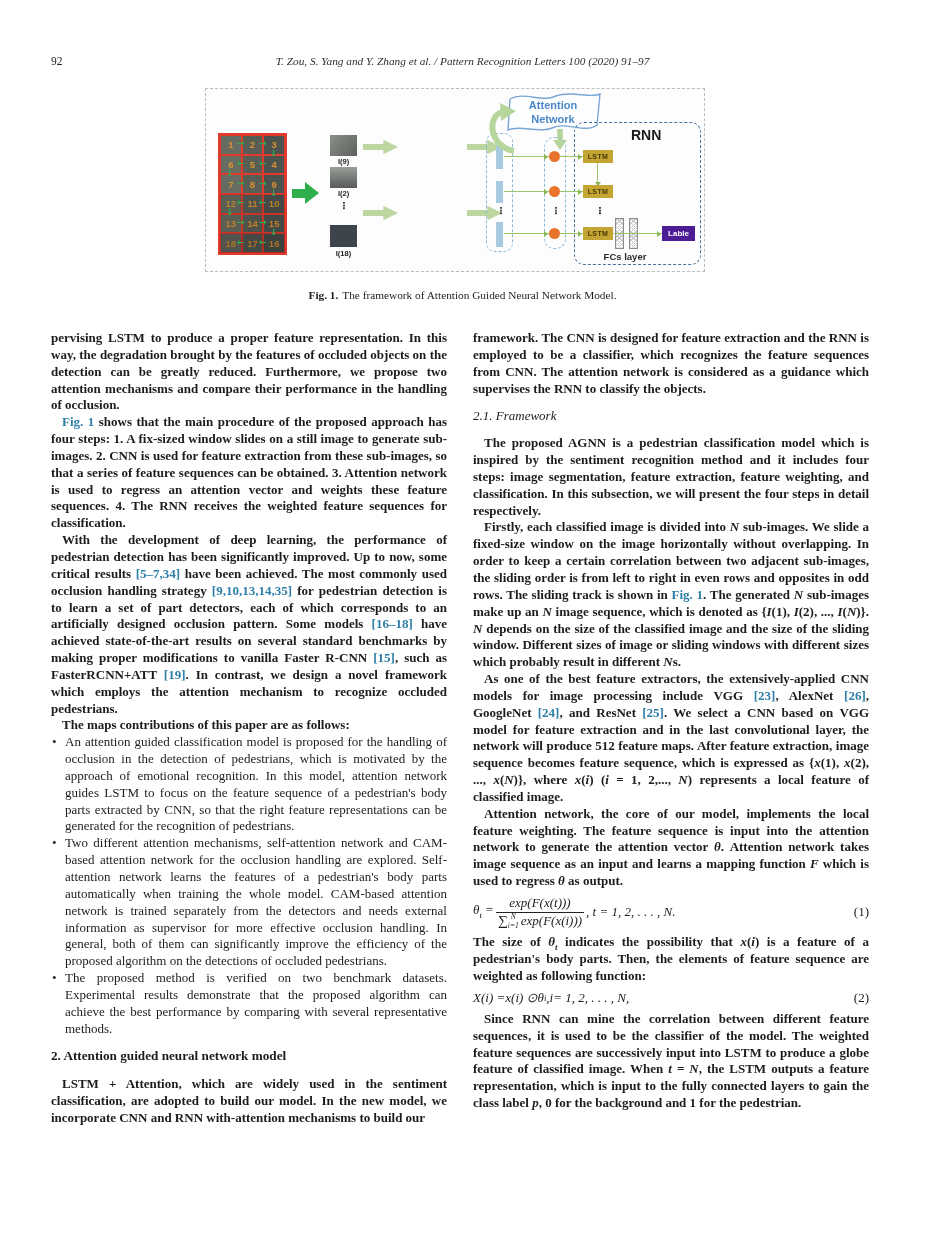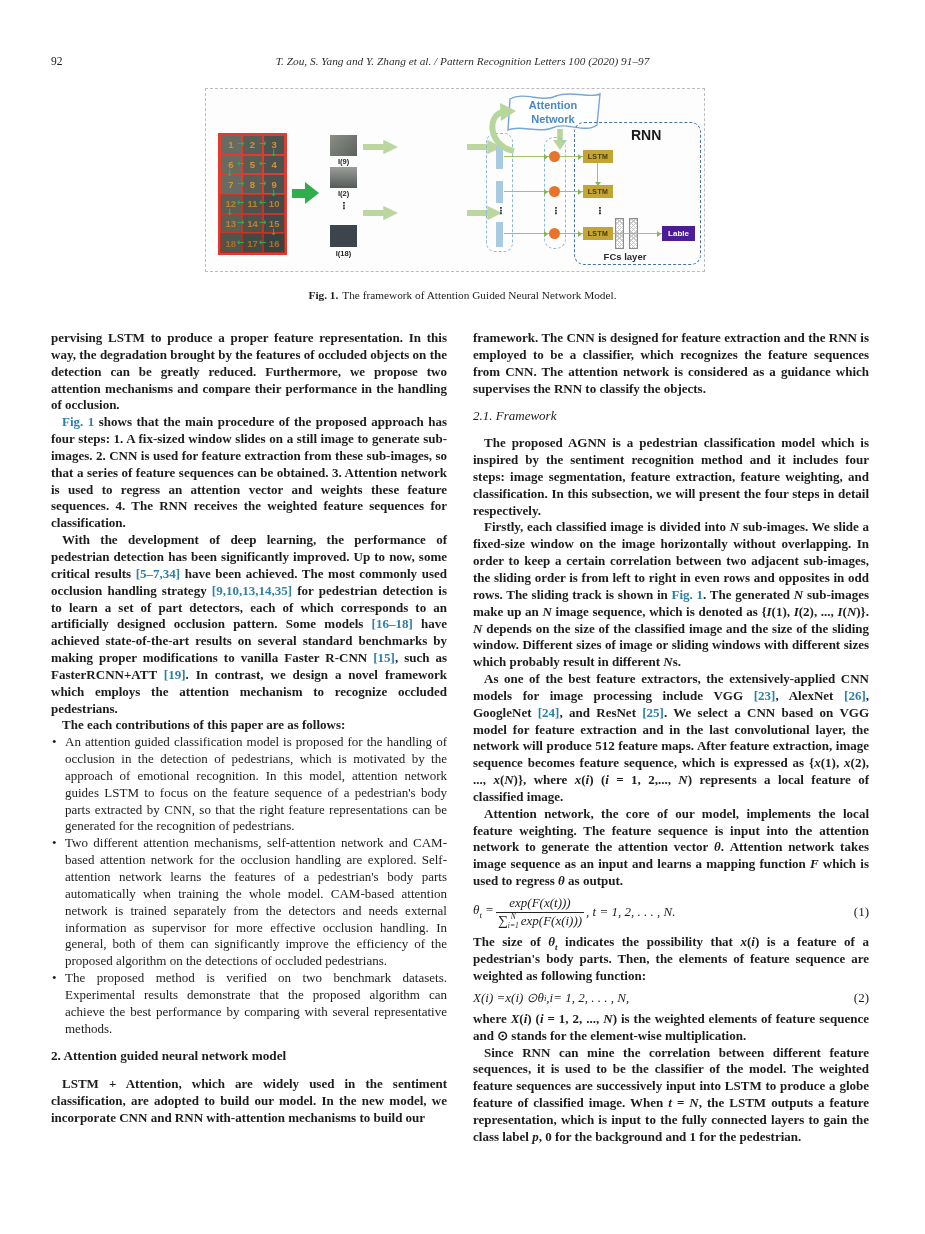--- a/index.html
+++ b/index.html
@@ -219,21 +219,21 @@
 </div>
 
 <div class="fig-caption">
   <span class="cb">Fig. 1.</span><span>The framework of Attention Guided Neural Network Model.</span>
 </div>
 
 <div class="col col-left">
   <p class="para"><span class="seg-p">pervising LSTM to produce a proper feature representation. In this way, the degradation brought by the features of occluded objects on the detection can be greatly reduced. Furthermore, we propose two attention mechanisms and compare their performance in the handling of occlusion.</span></p>
   <p class="para ind"><span class="seg-l">Fig. 1</span><span class="seg-p"> shows that the main procedure of the proposed approach has four steps: 1. A fix-sized window slides on a still image to generate sub-images. 2. CNN is used for feature extraction from these sub-images, so that a series of feature sequences can be obtained. 3. Attention network is used to regress an attention vector and weights these feature sequences. 4. The RNN receives the weighted feature sequences for classification.</span></p>
   <p class="para ind"><span class="seg-p">With the development of deep learning, the performance of pedestrian detection has been significantly improved. Up to now, some critical results </span><span class="seg-l">[5–7,34]</span><span class="seg-p"> have been achieved. The most commonly used occlusion handling strategy </span><span class="seg-l">[9,10,13,14,35]</span><span class="seg-p"> for pedestrian detection is to learn a set of part detectors, each of which corresponds to an artificially designed occlusion pattern. Some models </span><span class="seg-l">[16–18]</span><span class="seg-p"> have achieved state-of-the-art results on several standard benchmarks by making proper modifications to vanilla Faster R-CNN </span><span class="seg-l">[15]</span><span class="seg-p">, such as FasterRCNN+ATT </span><span class="seg-l">[19]</span><span class="seg-p">. In contrast, we design a novel framework which employs the attention mechanism to recognize occluded pedestrians.</span></p>
-  <p class="para ind"><span class="seg-p">The each contributions of this paper are as follows:</span></p>
+  <p class="para ind"><span class="seg-p">The maps contributions of this paper are as follows:</span></p>
   <ul class="contrib">
     <li>
         <span class="dot">•</span>
         <span class="li-text">An attention guided classification model is proposed for the handling of occlusion in the detection of pedestrians, which is motivated by the approach of emotional recognition. In this model, attention network guides LSTM to focus on the feature sequence of a pedestrian's body parts extracted by CNN, so that the right feature representations can be generated for the recognition of pedestrians.</span>
       </li>
     <li>
         <span class="dot">•</span>
         <span class="li-text">Two different attention mechanisms, self-attention network and CAM-based attention network for the occlusion handling are explored. Self-attention network learns the features of a pedestrian's body parts automatically when training the whole model. CAM-based attention network is trained separately from the detectors and needs external information as supervisor for more effective occlusion handling. In general, both of them can significantly improve the efficiency of the proposed algorithm on the detections of occluded pedestrians.</span>
       </li>
     <li>
@@ -278,15 +278,14 @@
         <span class="seg-i">i</span>
         <span class="seg-p">) ⊙ </span>
         <span class="seg-i">θ</span>
         <span class="seg-sub">i</span>
         <span class="seg-p">, </span>
         <span class="seg-i">i</span>
         <span class="seg-p"> = 1, 2, . . . , N,</span>
       </span>
     <span class="eq-num">(2)</span>
   </div>
-  <p class="para"><span class="seg-p">where </span><span class="seg-i">X</span><span class="seg-p">(</span><span class="seg-i">i</span><span class="seg-p">) (</span><span class="seg-i">i</span><span class="seg-p"> = 1, 2, ..., </span><span class="seg-i">N</span><span class="seg-p">) is the weighted elements of feature sequence and ⊙ stands for the element-wise multiplication.</span></p>
   <p class="para ind"><span class="seg-p">Since RNN can mine the correlation between different feature sequences, it is used to be the classifier of the model. The weighted feature sequences are successively input into LSTM to produce a globe feature of classified image. When </span><span class="seg-i">t</span><span class="seg-p"> = </span><span class="seg-i">N</span><span class="seg-p">, the LSTM outputs a feature representation, which is input to the fully connected layers to gain the class label </span><span class="seg-i">p</span><span class="seg-p">, 0 for the background and 1 for the pedestrian.</span></p>
 </div>
 
 </body></html>

